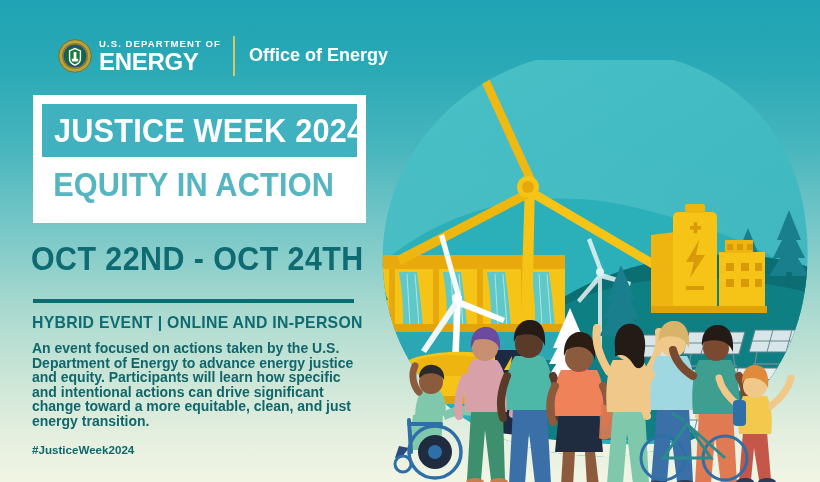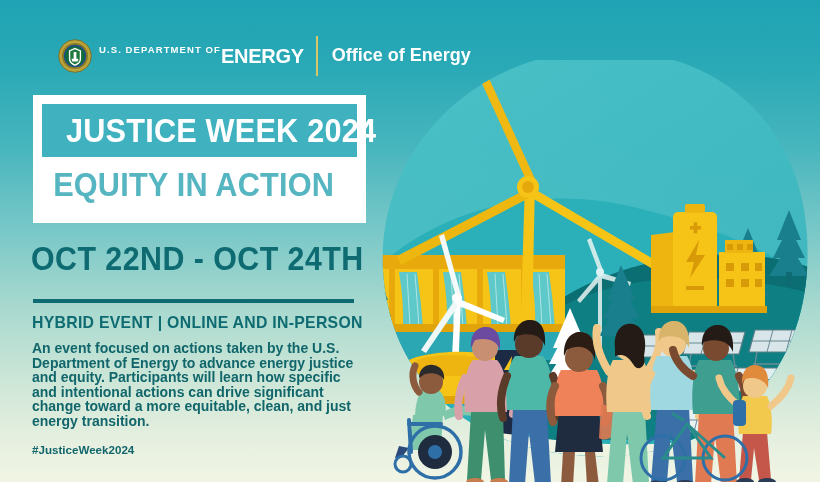--- a/index.html
+++ b/index.html
@@ -26,28 +26,28 @@
   
   #art { position:absolute; left:355px; top:60px; width:465px; height:422px; }
   .svgfull { position:absolute; inset:0; width:100%; height:100%; }
 
   
   #logo-row {
     position:absolute; left:58px; top:33px;
     display:flex; align-items:center; height:46px;
   }
   #seal { width:34px; height:34px; flex:0 0 34px; margin-right:7px; }
-  .doe-words { display:flex; justify-content:center; }
+  .doe-words { display:flex; flex-direction:column; justify-content:center; }
   .doe-dept {
     color:#ffffff; font-size:9.5px; font-weight:bold;
     letter-spacing:1.1px; line-height:11px;
     font-family:"Liberation Sans", sans-serif;
   }
   .doe-energy {
-    color:#ffffff; font-size:20px; font-weight:bold;
+    color:#ffffff; font-size:24px; font-weight:bold;
     letter-spacing:-0.3px; line-height:25px;
     font-family:"Liberation Sans", sans-serif;
   }
   #logo-divider {
     width:2px; height:40px; background:#d9c766;
     margin:0 14px 0 12px; flex:0 0 2px;
   }
   #office-name {
     color:#ffffff; font-size:18px; line-height:17.5px;
     font-family:"Liberation Sans", sans-serif;
@@ -56,21 +56,21 @@
 
   
   #title-box {
     position:absolute; left:33px; top:95px;
     width:333px; height:128px;
     background:#ffffff;
     padding:9px 9px 0 9px;
   }
   #title-band {
     background:#3fb1bf; width:100%; height:53px;
-    display:flex; align-items:center; padding-left:24px;
+    display:flex; align-items:center; padding-left:12px;
   }
   #title-line1 {
     color:#ffffff; font-size:33px; font-weight:bold;
     font-family:"Liberation Sans Narrow","Liberation Sans", sans-serif;
     letter-spacing:0.2px; transform:scaleX(0.93); transform-origin:left center;
     white-space:nowrap;
   }
   #title-line2 {
     color:#55b5c1; font-size:33px; font-weight:bold;
     font-family:"Liberation Sans Narrow","Liberation Sans", sans-serif;

